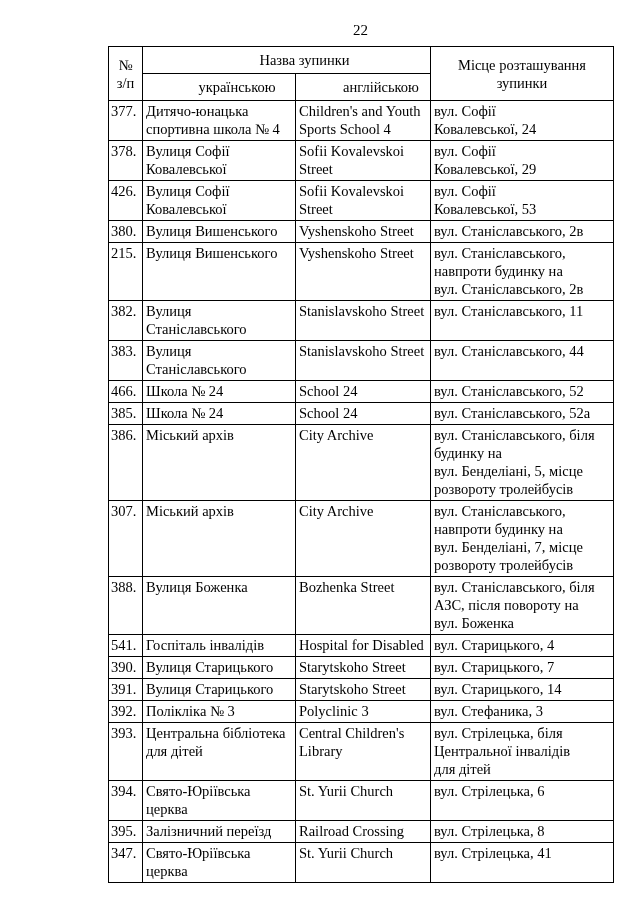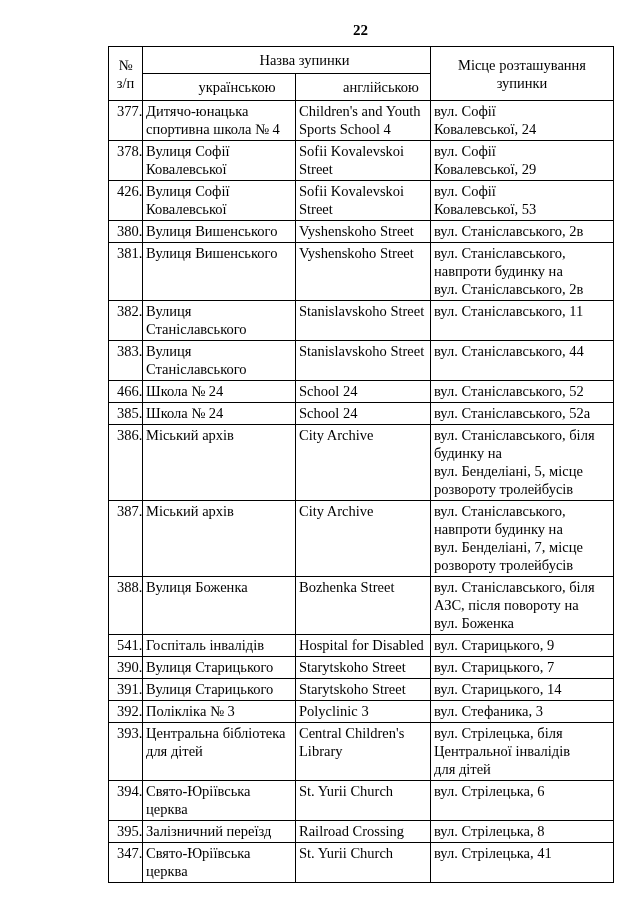--- a/index.html
+++ b/index.html
@@ -17,21 +17,20 @@
     overflow: hidden;
   }
   .page-number {
     position: absolute;
     top: 22px;
     left: 108px;
     width: 505px;
     text-align: center;
     font-size: 15px;
     line-height: 16px;
-    font-weight: bold;
   }
   table.stops {
     position: absolute;
     left: 108px;
     top: 46px;
     width: 505px;
     border-collapse: collapse;
     table-layout: fixed;
   }
   table.stops col.c-num { width: 34px; }
@@ -52,21 +51,21 @@
     vertical-align: middle;
     padding: 2px 2px;
   }
   table.stops th.h-group { height: 22px; padding-left: 38px; }
   table.stops td {
     vertical-align: top;
     text-align: left;
     padding: 1px 3px 2px 3px;
   }
   table.stops td.cell-num {
-    padding-left: 8px;
+    padding-left: 2px;
     padding-right: 0;
   }
 </style>
 </head>
 <body>
 
 <div class="page">
 
   <div class="page-number">22</div>
 
@@ -118,21 +117,21 @@
       <td>вул. Софії
 Ковалевської, 53</td>
     </tr>
         <tr>
       <td class="cell-num">380.</td>
       <td>Вулиця Вишенського</td>
       <td>Vyshenskoho Street</td>
       <td>вул. Станіславського, 2в</td>
     </tr>
         <tr>
-      <td class="cell-num">381.</td>
+      <td class="cell-num">215.</td>
       <td>Вулиця Вишенського</td>
       <td>Vyshenskoho Street</td>
       <td>вул. Станіславського,
 навпроти будинку на
 вул. Станіславського, 2в</td>
     </tr>
         <tr>
       <td class="cell-num">382.</td>
       <td>Вулиця
 Станіславського</td>
@@ -161,41 +160,41 @@
         <tr>
       <td class="cell-num">386.</td>
       <td>Міський архів</td>
       <td>City Archive</td>
       <td>вул. Станіславського, біля
 будинку на
 вул. Бенделіані, 5, місце
 розвороту тролейбусів</td>
     </tr>
         <tr>
-      <td class="cell-num">387.</td>
+      <td class="cell-num">307.</td>
       <td>Міський архів</td>
       <td>City Archive</td>
       <td>вул. Станіславського,
 навпроти будинку на
 вул. Бенделіані, 7, місце
 розвороту тролейбусів</td>
     </tr>
         <tr>
       <td class="cell-num">388.</td>
       <td>Вулиця Боженка</td>
       <td>Bozhenka Street</td>
       <td>вул. Станіславського, біля
 АЗС, після повороту на
 вул. Боженка</td>
     </tr>
         <tr>
       <td class="cell-num">541.</td>
       <td>Госпіталь інвалідів</td>
       <td>Hospital for Disabled</td>
-      <td>вул. Старицького, 9</td>
+      <td>вул. Старицького, 4</td>
     </tr>
         <tr>
       <td class="cell-num">390.</td>
       <td>Вулиця Старицького</td>
       <td>Starytskoho Street</td>
       <td>вул. Старицького, 7</td>
     </tr>
         <tr>
       <td class="cell-num">391.</td>
       <td>Вулиця Старицького</td>

